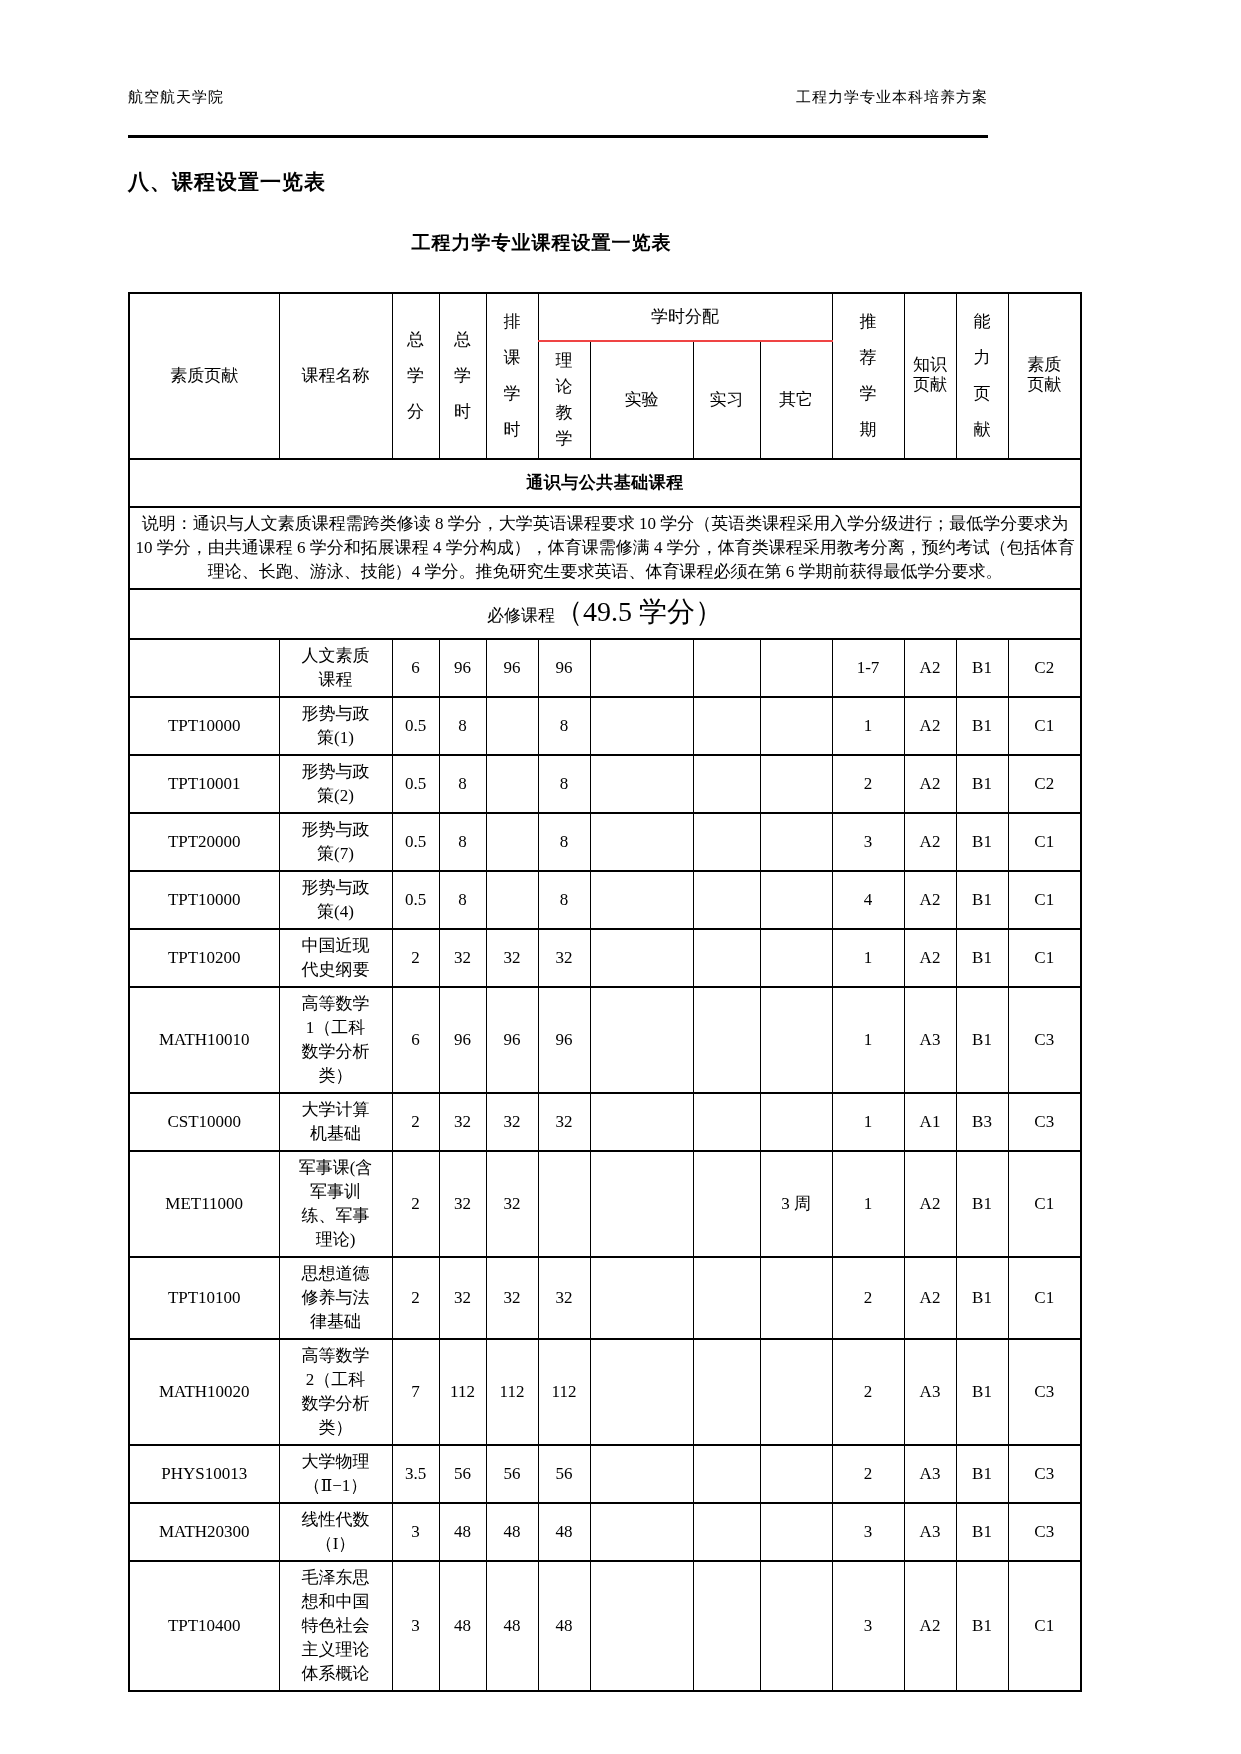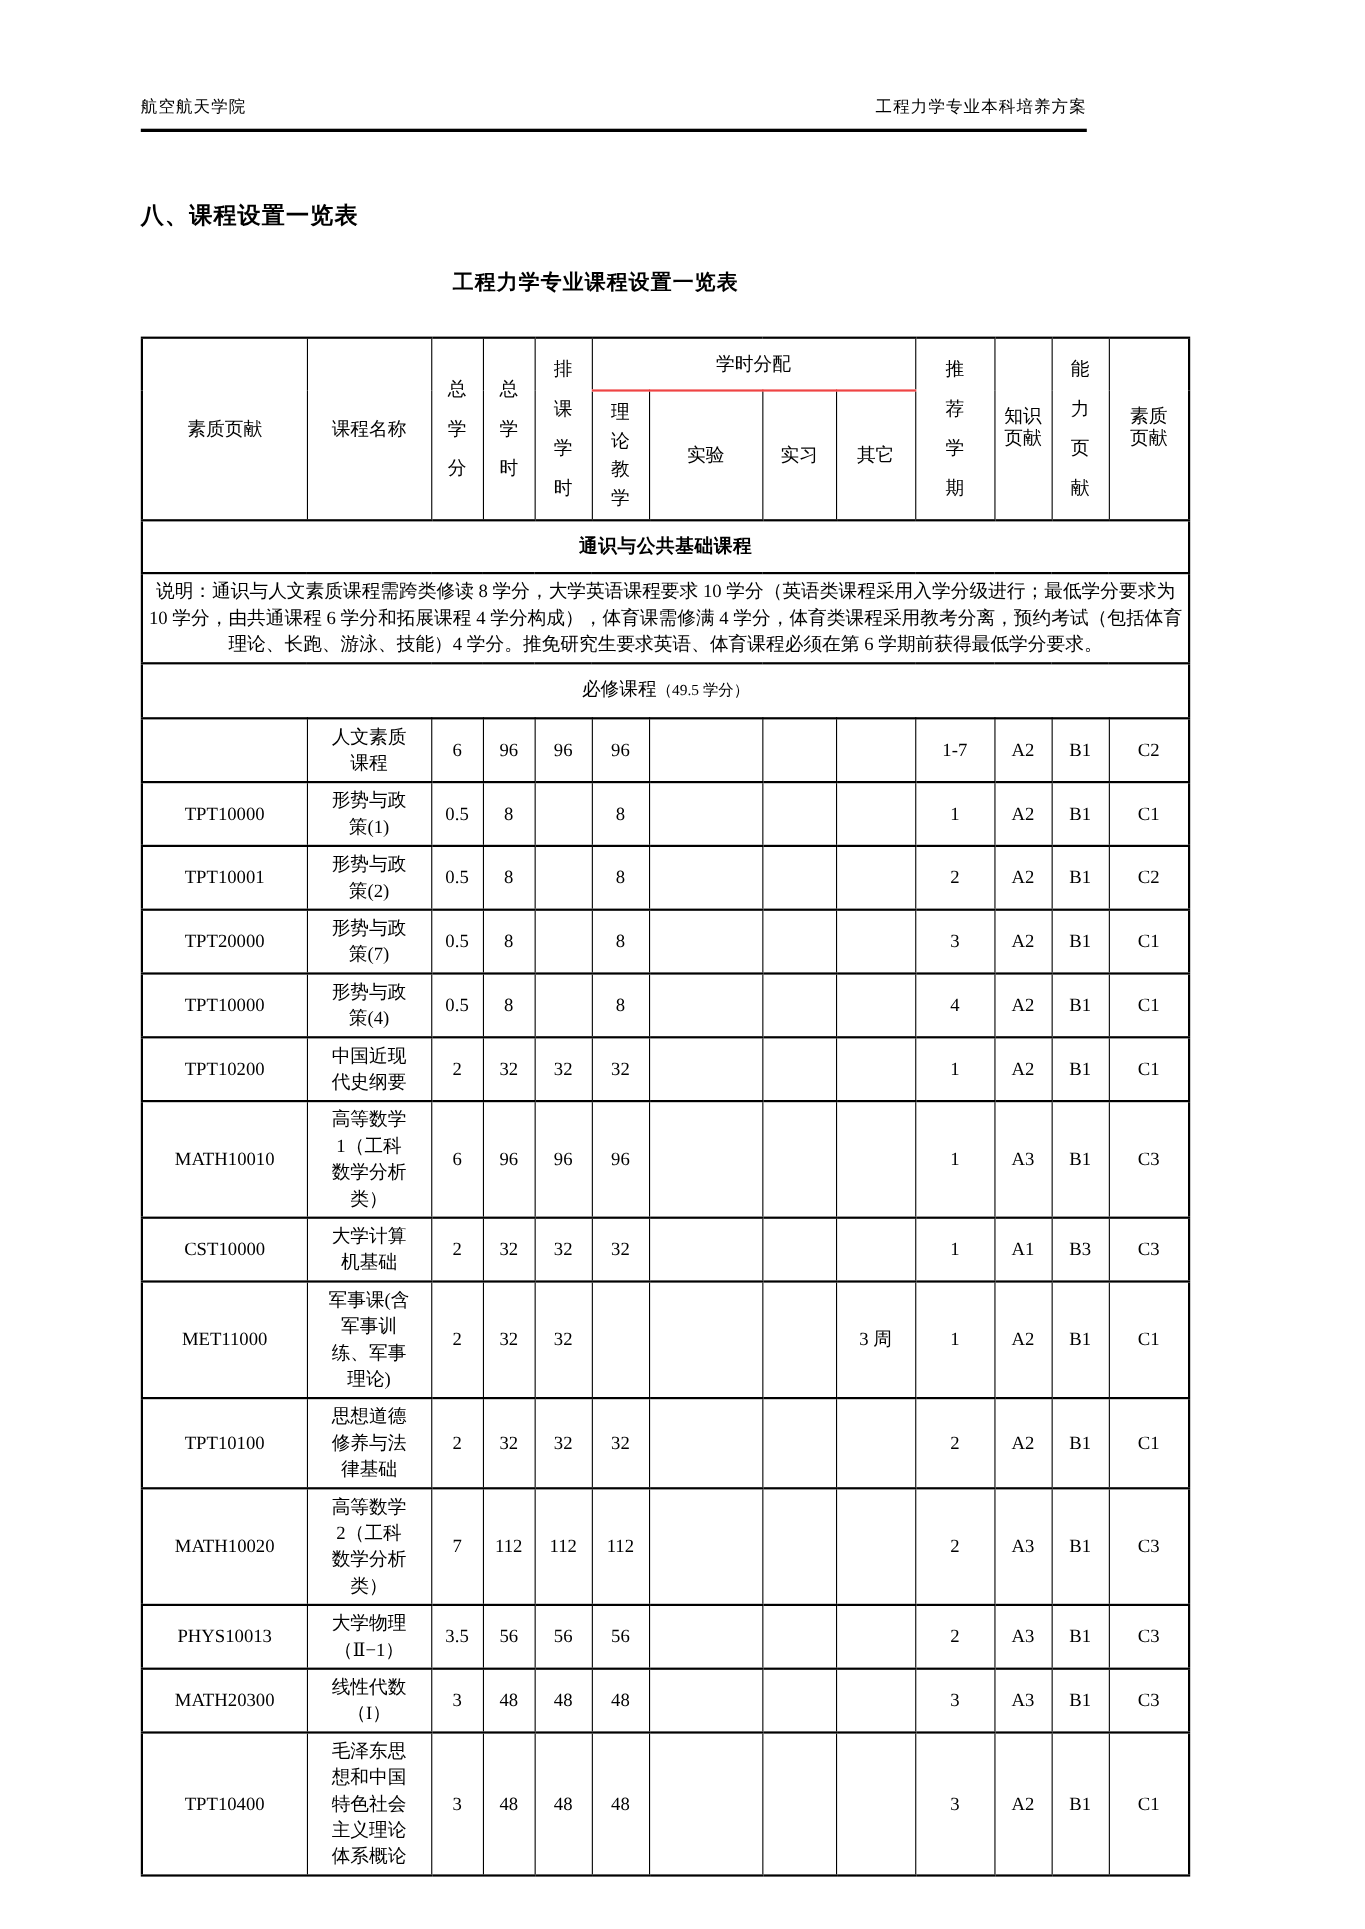--- a/index.html
+++ b/index.html
@@ -6,26 +6,26 @@
   body{
     width:1241px;height:1754px;background:#ffffff;color:#000;
     font-family:"Liberation Serif","DejaVu Serif",serif;
     position:relative;overflow:hidden;
   }
   .content{padding:88px 0 0 128px;width:957px;}
 
   
   .pagehead{
     width:860px;display:flex;justify-content:space-between;
-    font-size:15px;letter-spacing:1px;padding-bottom:10px;
+    font-size:15px;letter-spacing:1px;padding-bottom:28px;
     border-bottom:3px solid #000;
   }
 
   .section-heading{
-    margin-top:62px;font-size:21px;font-weight:bold;letter-spacing:1px;
+    margin-top:30px;font-size:21px;font-weight:bold;letter-spacing:1px;
   }
   .table-title{
     margin-top:34px;font-size:19px;font-weight:bold;text-align:center;
     padding-right:130px;letter-spacing:1px;
   }
 
   table.course{
     margin-top:36px;border-collapse:collapse;table-layout:fixed;
     width:952px;border:2px solid #000;
   }
@@ -39,21 +39,21 @@
   tr.hrow2 td{height:108px;border-top:1px solid #000;}
   .vert{display:inline-block;width:1.15em;word-break:break-all;line-height:36px;text-align:center;}
   tr.hrow2 .vert{line-height:26px;}
   .wrap2{display:inline-block;max-width:2.4em;word-break:break-all;line-height:20px;}
 
   td.band{font-weight:bold;height:38px;font-size:17.5px;letter-spacing:.5px;}
   td.note{
     text-align:justify;padding:8px 12px 10px 12px;line-height:29px;height:auto;
   }
   td.required{height:40px;}
-  td.required .big{font-size:14px;}
+  td.required .big{font-size:28px;}
 
   tr.data td{height:44px;}
   tr.data td.name{padding:4px 18px;}
 </style>
 </head>
 <body>
 
 <div class="content">
 
   <div class="pagehead">

